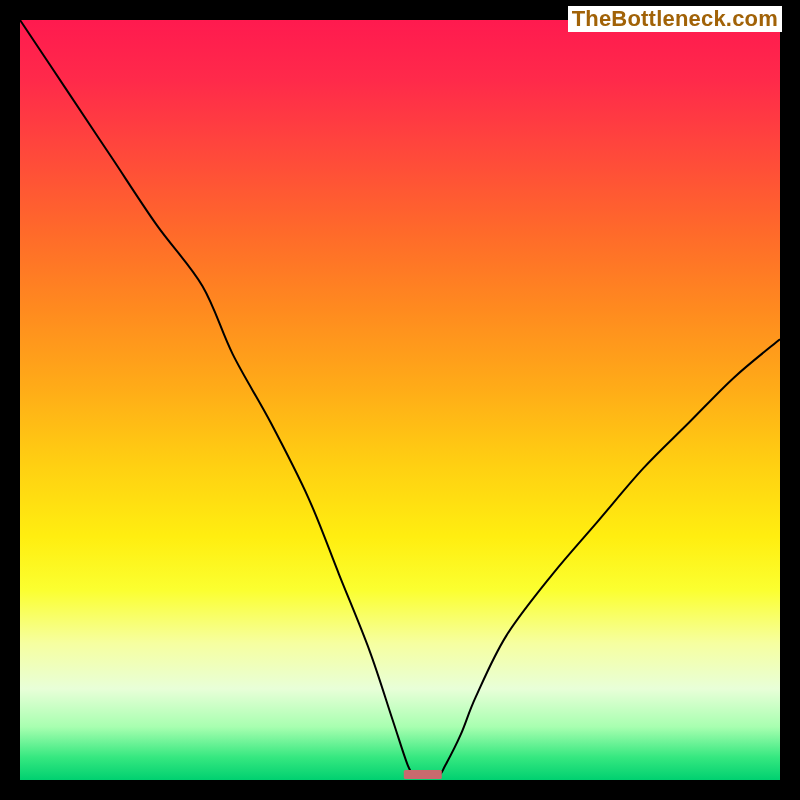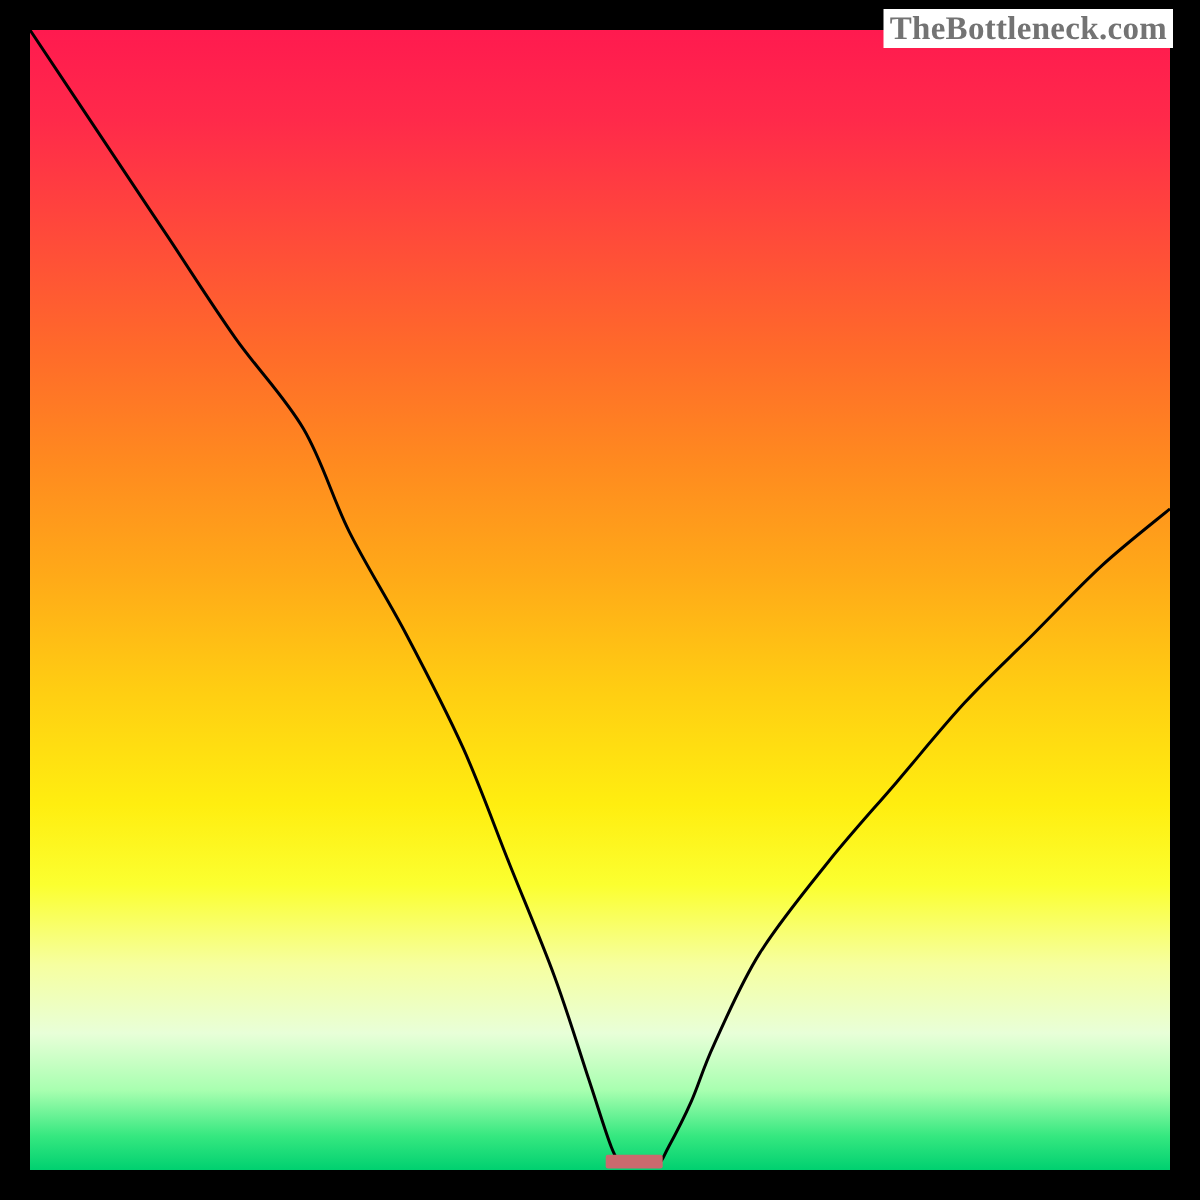--- a/index.html
+++ b/index.html
@@ -37,24 +37,24 @@
       #e8ffd8 88%,
       #a8ffb0 93%,
       #36e880 97%,
       #00d070 100%
     );
   }
   .watermark {
     position: absolute;
     top: 6px;
     right: 18px;
-    font-family: Liberation Serif, serif;
+    font-family: Liberation Sans, sans-serif;
     font-size: 22px;
     font-weight: bold;
-    color: #737373;
+    color: #a16207;
     letter-spacing: 0.2px;
     background: #fff;
     padding: 0 4px;
   }
   svg.overlay {
     position: absolute;
     left: 20px;
     top: 20px;
     width: 760px;
     height: 760px;

